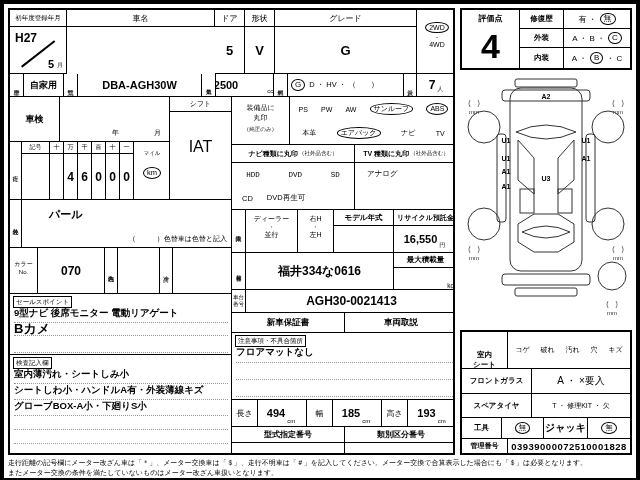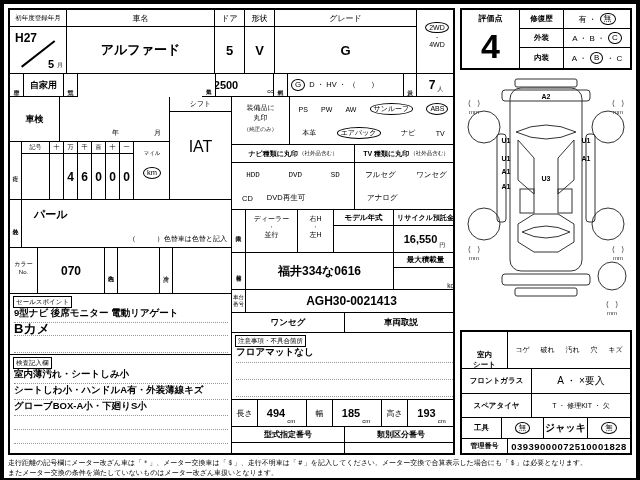--- a/index.html
+++ b/index.html
@@ -39,32 +39,32 @@
       <div style="text-align:center;font-size:7px;line-height:1;">・</div>
       <div style="text-align:center;font-size:7px;">4WD</div>
     </div>
 
     <div class="cell br bb" style="left:0;top:17px;width:57px;height:47px;">
       <span class="bold" style="position:absolute;left:5px;top:4px;font-size:12px;">H27</span>
       <div style="position:absolute;left:7px;top:26px;width:42px;height:1.5px;background:#000;transform:rotate(-38deg);"></div>
       <span class="bold" style="position:absolute;right:12px;bottom:3px;font-size:11px;">5</span>
       <span style="position:absolute;right:3px;bottom:3px;font-size:6px;">月</span>
     </div>
-    <div class="cell br bb cen bold" style="left:57px;top:17px;width:148px;height:47px;font-size:13px;">アルファード</div>
     <div class="cell br bb cen bold" style="left:205px;top:17px;width:30px;height:47px;font-size:13px;">5</div>
     <div class="cell br bb cen bold" style="left:235px;top:17px;width:30px;height:47px;font-size:13px;">V</div>
     <div class="cell br bb cen bold" style="left:265px;top:17px;width:142px;height:47px;font-size:13px;">G</div>
 
     <div class="cell br bb cen" style="left:0;top:64px;width:14px;height:23px;">
         <span class="v" style="font-size:6px;">車歴</span>
       </div>
     <div class="cell br bb cen bold" style="left:14px;top:64px;width:40px;height:23px;font-size:9px;">自家用</div>
     <div class="cell br bb cen" style="left:54px;top:64px;width:14px;height:23px;">
         <span class="v" style="font-size:6px;">型式</span>
       </div>
+    <div class="cell br bb cen bold" style="left:68px;top:64px;width:124px;height:23px;font-size:11px;">DBA-AGH30W</div>
     <div class="cell br bb cen" style="left:192px;top:64px;width:14px;height:23px;">
         <span class="v" style="font-size:5.5px;">排気量</span>
       </div>
     <div class="cell br bb" style="left:206px;top:64px;width:58px;height:23px;display:flex;align-items:center;justify-content:center;gap:27px;">
       <span class="bold" style="font-size:11px;">2500</span>
         <span class="unit">cc</span>
     </div>
     <div class="cell br bb cen" style="left:264px;top:64px;width:14px;height:23px;">
         <span class="v" style="font-size:6px;">燃料</span>
       </div>
@@ -112,21 +112,21 @@
       <div class="cell" style="left:112px;top:0;width:36px;height:58px;">
         <div style="text-align:center;font-size:5.5px;margin-top:8px;">マイル</div>
         <div style="text-align:center;margin-top:4px;"><span class="circ" style="font-size:7.5px;">km</span></div>
       </div>
     </div>
 
     <div class="cell br bb cen" style="left:0;top:190px;width:12px;height:48px;">
         <span class="v" style="font-size:6px;">外装色</span>
       </div>
     <div class="cell br bb" style="left:12px;top:190px;width:210px;height:48px;">
-      <span class="bold" style="position:absolute;left:12px;top:7px;font-size:11px;">パール</span>
+      <span class="bold" style="position:absolute;left:27px;top:7px;font-size:11px;">パール</span>
       <span style="position:absolute;right:4px;bottom:3px;font-size:7px;">（　　　）色替車は色替と記入</span>
     </div>
 
     <div class="cell br bb" style="left:0;top:238px;width:28px;height:46px;">
       <div style="font-size:6px;text-align:center;margin-top:12px;">カラー</div>
       <div style="font-size:6px;text-align:center;">No.</div>
     </div>
     <div class="cell br bb cen bold" style="left:28px;top:238px;width:67px;height:46px;font-size:12px;">070</div>
     <div class="cell br bb cen" style="left:95px;top:238px;width:13px;height:46px;">
         <span class="v" style="font-size:6px;">内装色</span>
@@ -187,24 +187,20 @@
       <div style="display:flex;align-items:center;font-size:7.5px;gap:14px;padding-left:10px;height:22px;">
         <span>CD</span>
         <span>DVD再生可</span>
       </div>
     </div>
     <div class="cell bb" style="left:345px;top:135px;width:102px;height:65px;">
       <div class="bb cen" style="height:17px;gap:1px;">
         <span class="bold" style="font-size:7px;">TV 種類に丸印</span>
         <span style="font-size:5.5px;">（社外品含む）</span>
       </div>
-      <div class="sp" style="height:24px;font-size:7.5px;">
-        <span>フルセグ</span>
-        <span>ワンセグ</span>
-      </div>
       <div style="display:flex;align-items:center;font-size:7.5px;padding-left:12px;height:22px;">
         <span>アナログ</span>
       </div>
     </div>
 
     <div class="cell br bb cen" style="left:222px;top:200px;width:14px;height:43px;">
         <span class="v" style="font-size:6px;">輸入車</span>
       </div>
     <div class="cell br bb" style="left:236px;top:200px;width:52px;height:43px;">
       <div style="font-size:7px;text-align:center;margin-top:4px;">ディーラー</div>
@@ -237,21 +233,21 @@
           <span style="position:absolute;right:3px;bottom:2px;font-size:6.5px;">kg</span>
         </div>
     </div>
 
     <div class="cell br bb" style="left:222px;top:280px;width:14px;height:23px;">
       <div style="font-size:5.5px;text-align:center;margin-top:4px;">車台</div>
       <div style="font-size:5.5px;text-align:center;">番号</div>
     </div>
     <div class="cell bb cen bold" style="left:236px;top:280px;width:211px;height:23px;font-size:12px;">AGH30-0021413</div>
 
-    <div class="cell br bb cen bold" style="left:222px;top:303px;width:113px;height:20px;font-size:8.5px;">ワンセグ</div>
+    <div class="cell br bb cen bold" style="left:222px;top:303px;width:113px;height:20px;font-size:8.5px;">新車保証書</div>
     <div class="cell bb cen bold" style="left:335px;top:303px;width:112px;height:20px;font-size:8.5px;">車両取説</div>
 
     <div class="cell bb" style="left:222px;top:323px;width:225px;height:67px;">
       <span class="tag" style="position:absolute;left:3px;top:2px;">注意事項・不具合箇所</span>
       <div class="bold dotline" style="position:absolute;left:4px;top:13px;width:217px;font-size:9.5px;height:16px;">フロアマットなし</div>
       <div class="dotline" style="position:absolute;left:4px;top:31px;width:217px;height:15px;"></div>
       <div class="dotline" style="position:absolute;left:4px;top:48px;width:217px;height:15px;"></div>
     </div>
 
     <div class="cell br bb cen" style="left:222px;top:390px;width:26px;height:27px;font-size:8px;">長さ</div>

